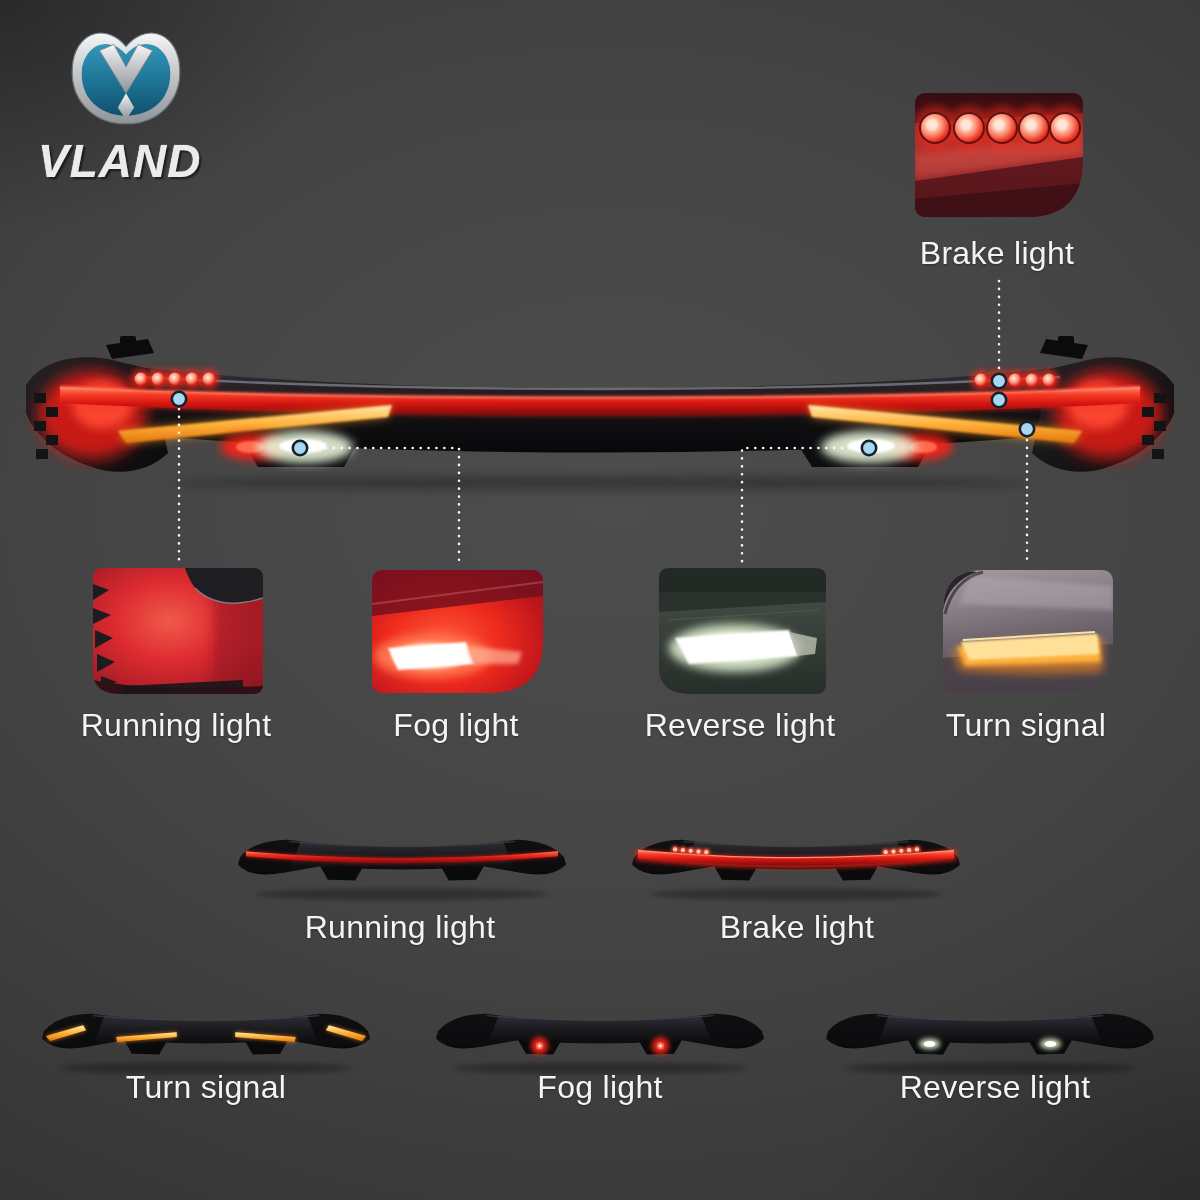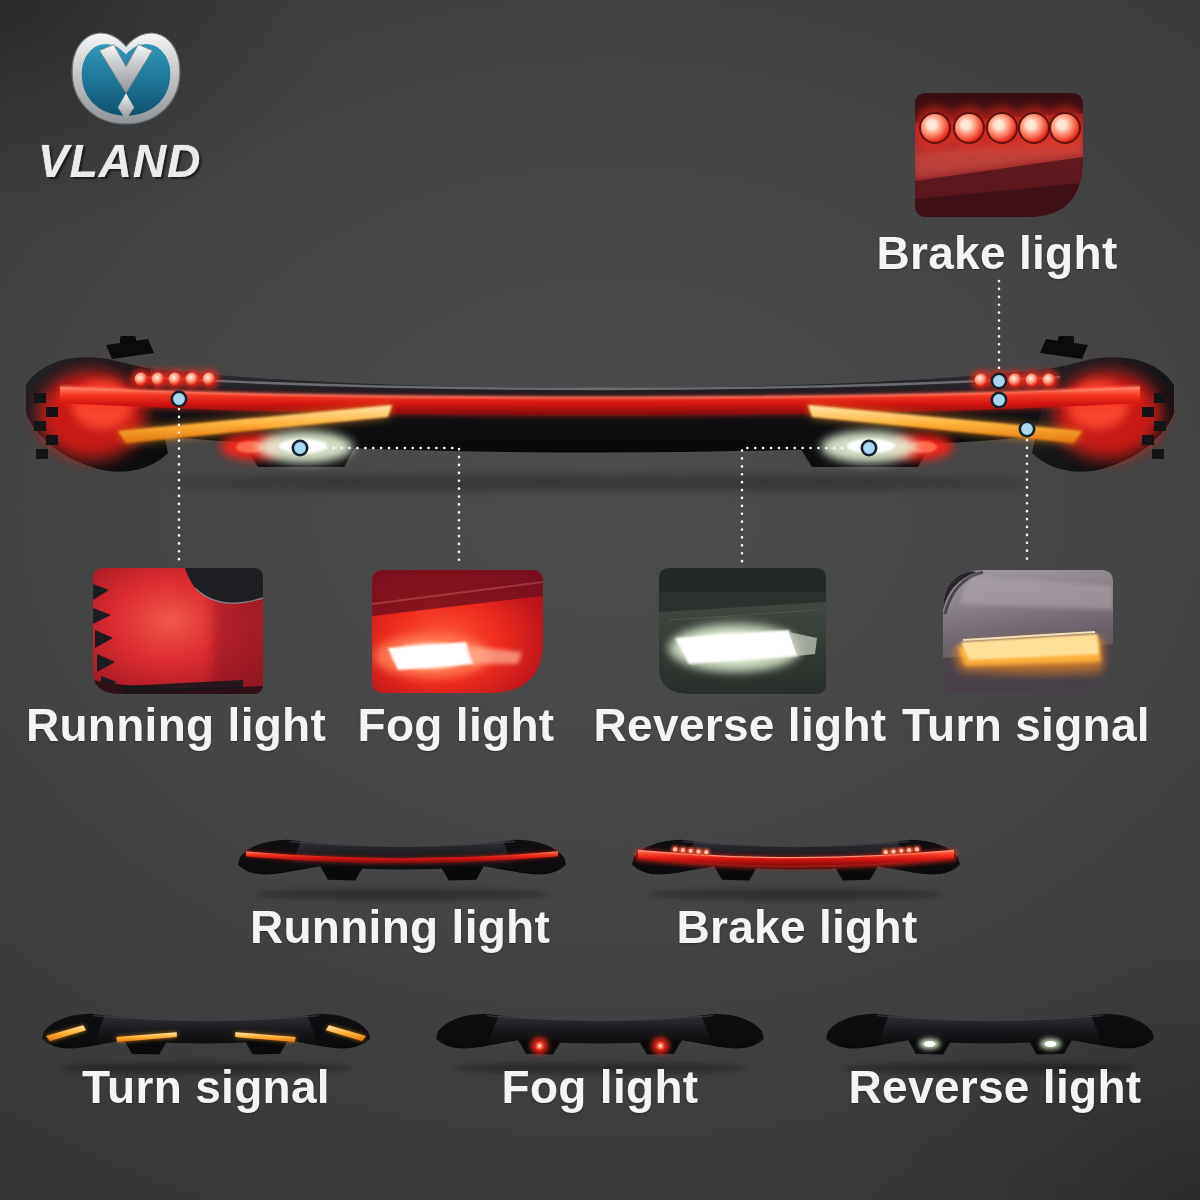--- a/index.html
+++ b/index.html
@@ -8,21 +8,21 @@
     font-family:"Liberation Sans",sans-serif;
     background:
       radial-gradient(40% 28% at 0% 0%, rgba(0,0,0,.30), rgba(0,0,0,0) 70%),
       radial-gradient(45% 30% at 100% 100%, rgba(0,0,0,.20), rgba(0,0,0,0) 70%),
       radial-gradient(120% 90% at 51% 42%, #4d4d4d 0%, #444444 40%, #373737 72%, #2b2b2b 100%);
   }
   .label{
     position:absolute;transform:translateX(-50%);
     white-space:nowrap;text-align:center;
     color:var(--label-text,#f4f4f4);
-    font-weight:700;font-size:46px;line-height:40px;letter-spacing:.3px;
+    font-weight:400;font-size:32px;line-height:40px;letter-spacing:.3px;
     text-shadow:0 1px 2px rgba(0,0,0,.35);
   }
   .photo{position:absolute;overflow:hidden;}
   .photo svg{display:block;width:100%;height:100%;}
   .logo{position:absolute;left:38px;top:20px;width:220px;}
   .logo-mark{display:block;width:148px;height:112px;margin-left:14px;}
   .logo-word{
     font-style:italic;font-weight:900;font-size:46px;letter-spacing:1px;
     color:#e9ebed;margin-top:2px;
     text-shadow:2px 2px 2px rgba(0,0,0,.6), 0 0 1px #ffffff;

